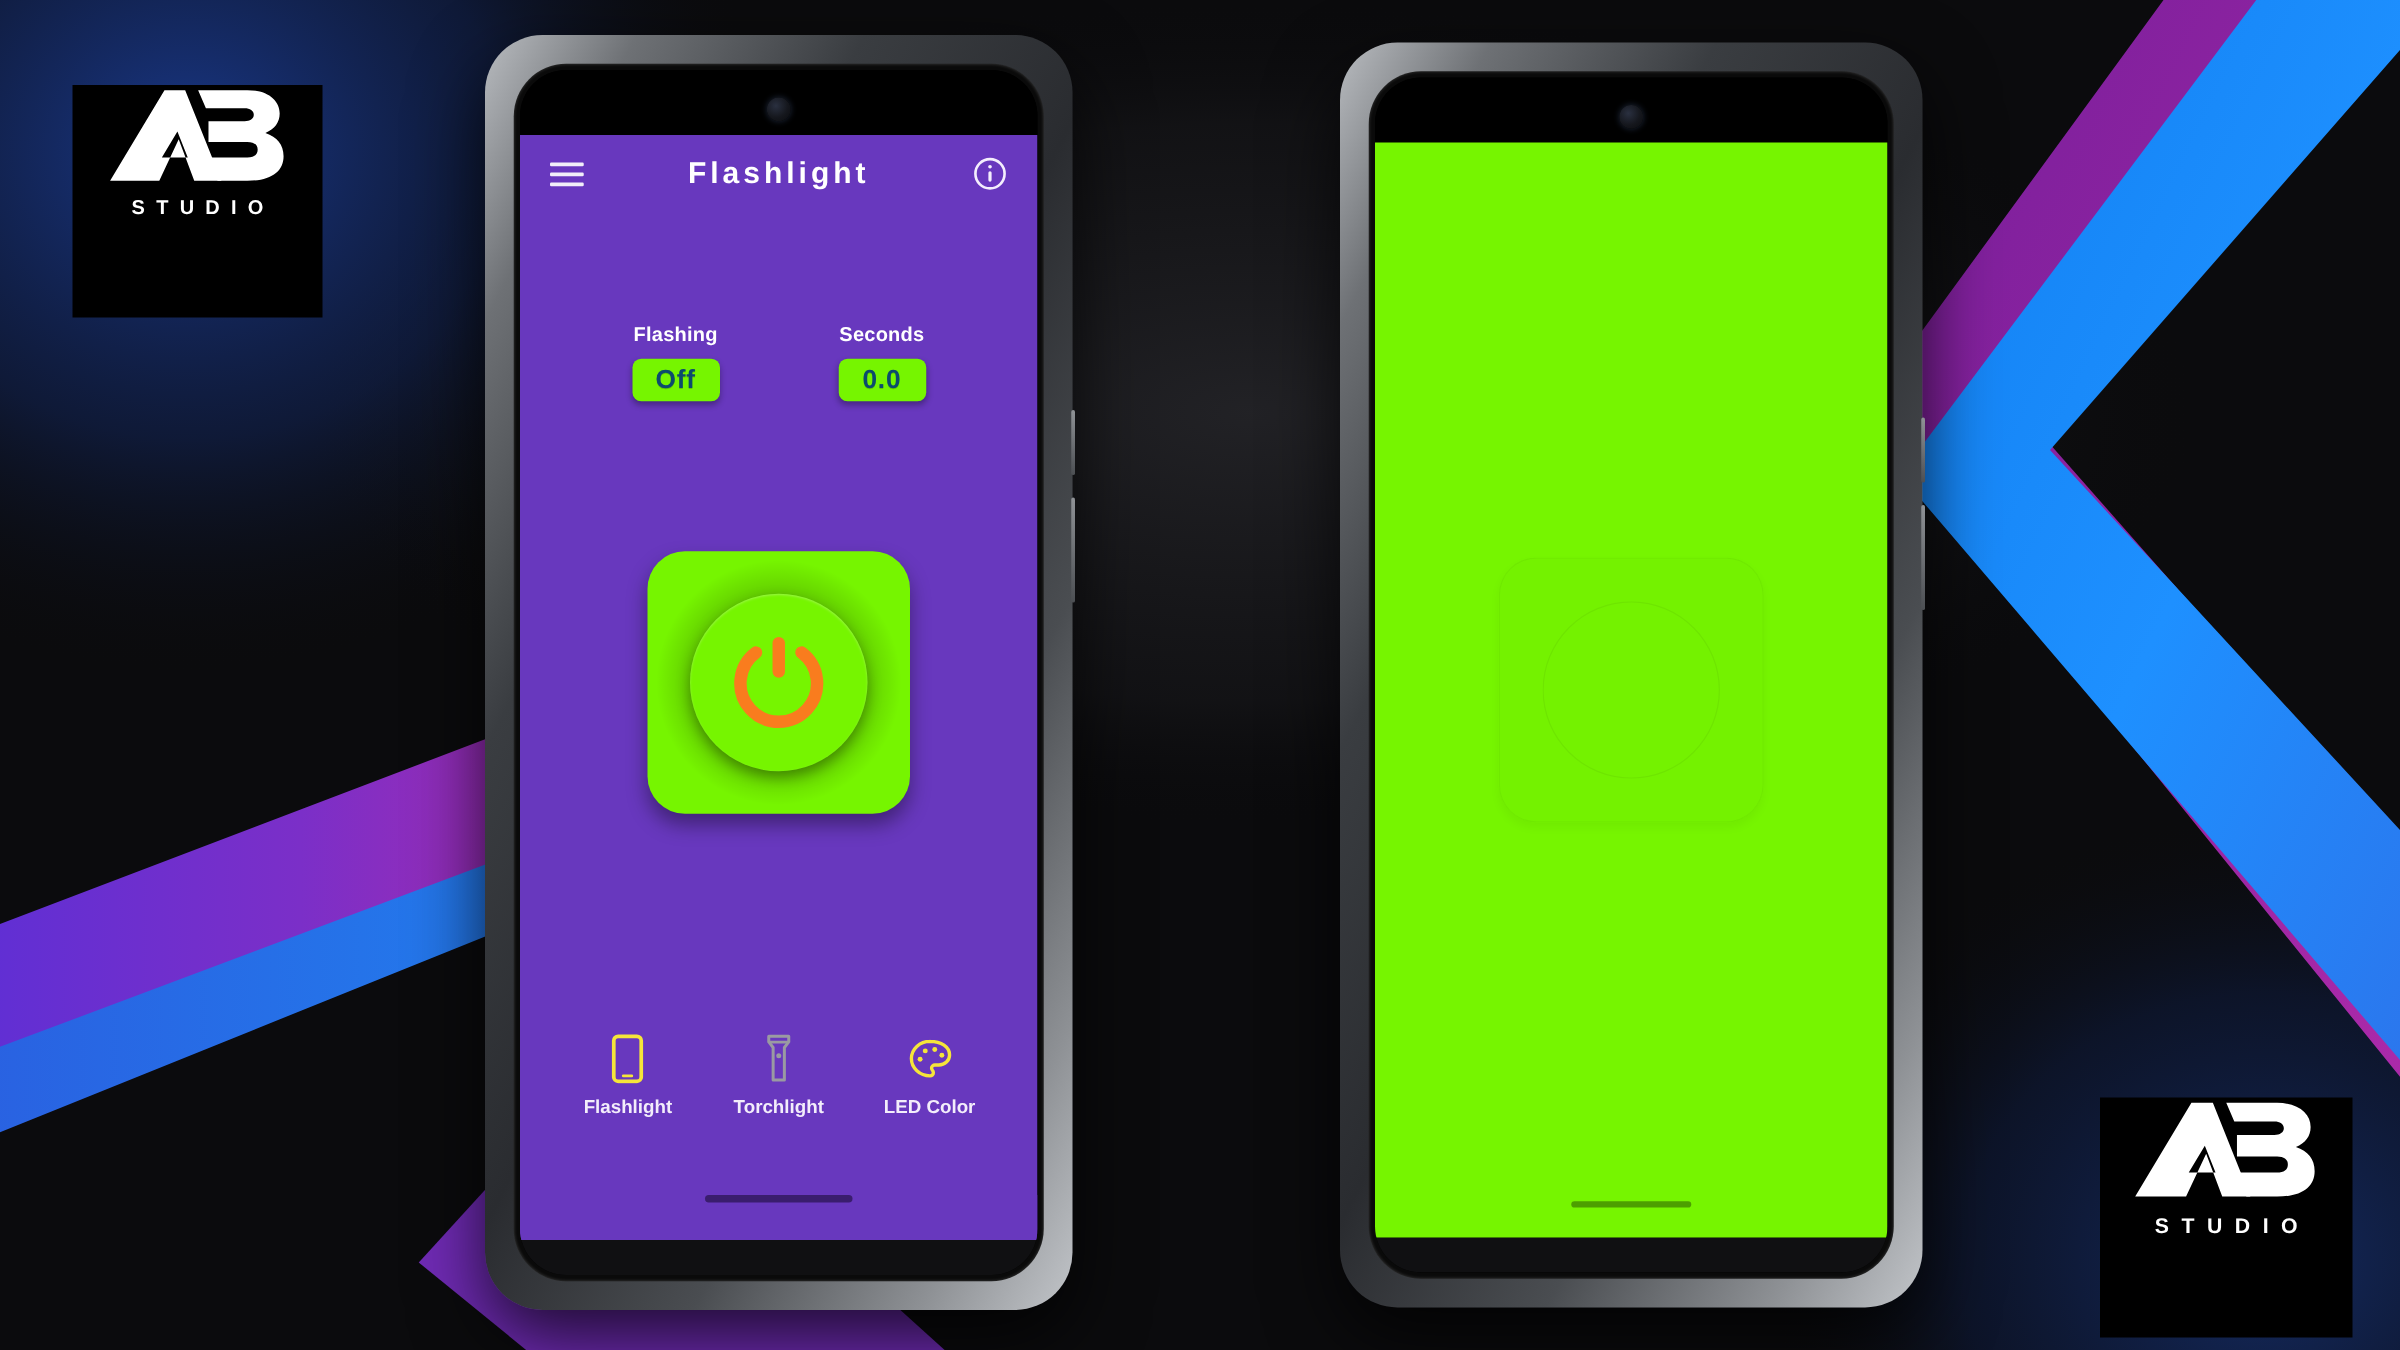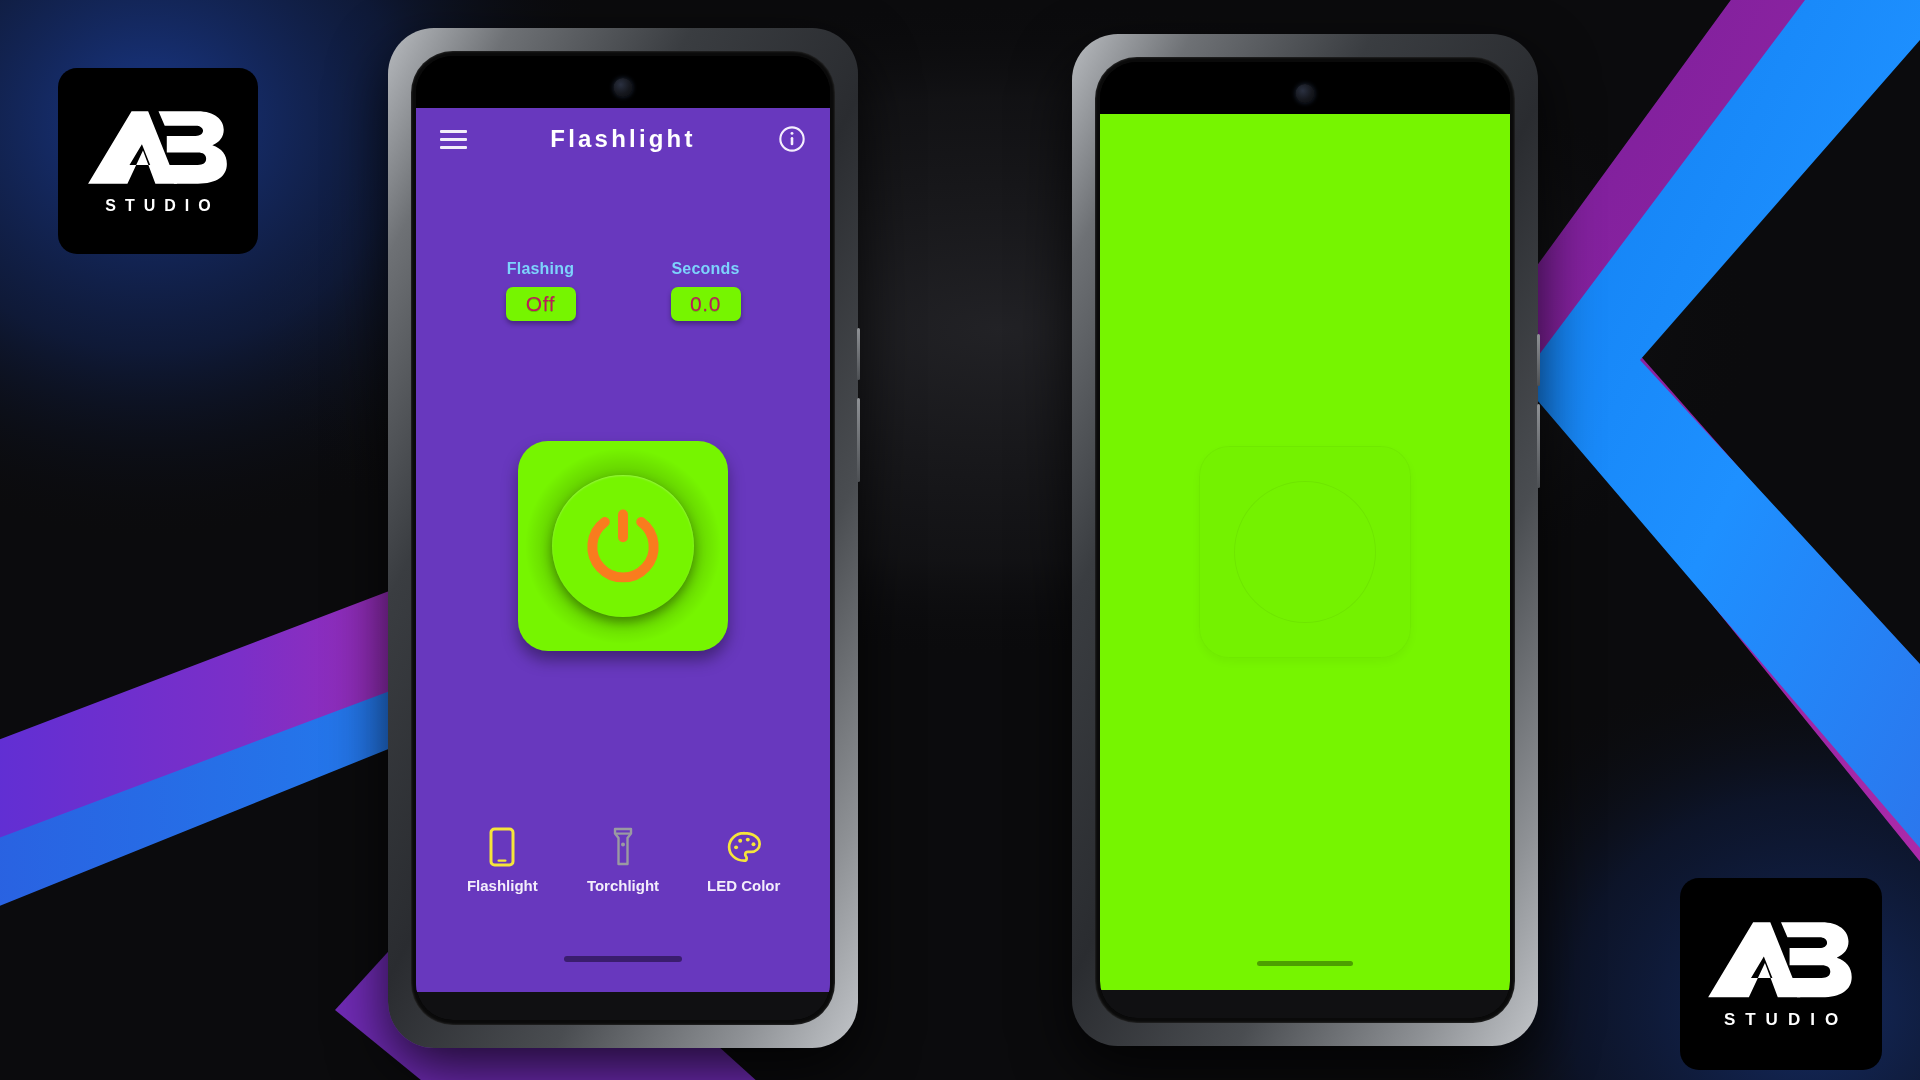--- a/index.html
+++ b/index.html
@@ -11,21 +11,21 @@
   }
 
   
   #bg { position:absolute; inset:0; overflow:hidden; background:#0b0b0d; }
   #bg svg { position:absolute; inset:0; width:1920px; height:1080px; display:block; }
 
   
   .logo-box {
     position:absolute; background:#000;
     display:flex; flex-direction:column;
-    align-items:center; justify-content:center;border-radius:19px;
+    align-items:center; 
   }
   .logo-top { left:58px; top:68px; width:200px; height:186px; }
   .logo-bottom { left:1680px; top:878px; width:202px; height:192px; }
   .logo-ab { width:145px; height:auto; display:block; }
   .logo-bottom .logo-ab { width:150px; }
   .logo-sub {
     color:#fff; font-weight:bold; font-size:16px;
     letter-spacing:9px; margin-top:9px; padding-left:9px;
     font-family:"Liberation Sans", sans-serif;
   }
@@ -85,27 +85,27 @@
     pointer-events:none;
   }
   .info-btn { margin-left:auto; width:28px; height:28px; cursor:pointer; z-index:2; }
   .info-btn svg { display:block; }
 
   .meters {
     display:flex; justify-content:space-around;
     padding:0 42px; margin-top:90px;
   }
   .meter { display:flex; flex-direction:column; align-items:center; }
-  .meter-label { color:#7dd3fc; font-size:16px; font-weight:bold; letter-spacing:.2px; }
+  .meter-label { color:#ffffff; font-size:16px; font-weight:bold; letter-spacing:.2px; }
   .meter-value {
     margin-top:9px;
     min-width:70px; padding:5px 16px;
     background:#76f500;
     border-radius:7px;
-    color:#be185d; font-size:21px; font-weight:normal;
+    color:#0c4a6e; font-size:21px; font-weight:bold;
     text-align:center; letter-spacing:.6px;
     box-shadow:0 3px 5px rgba(0,0,0,.33);
     text-shadow:0 1px 0 rgba(0,0,0,.18);
   }
 
   .power-wrap { flex:1; display:flex; align-items:center; justify-content:center; margin-top:-54px; }
   .power-pad {
     width:210px; height:210px;
     background:#76f500;
     border-radius:30px;

